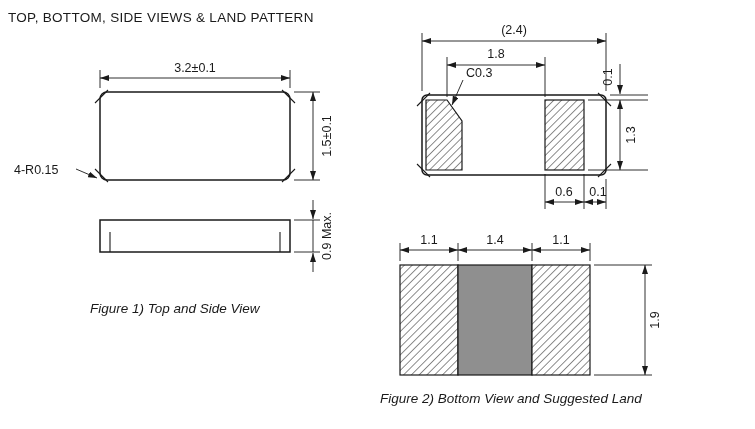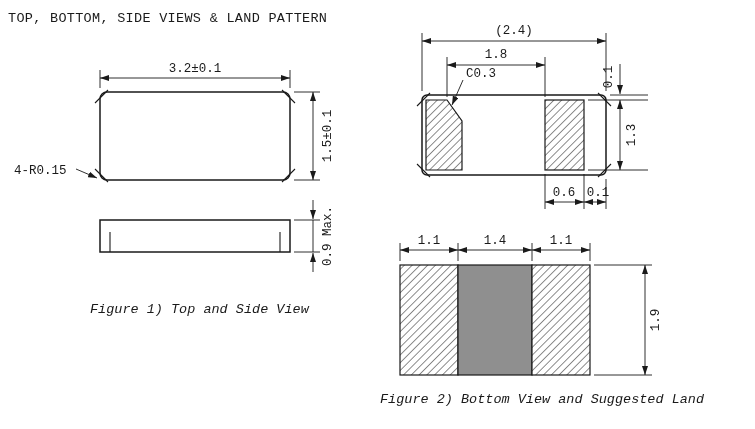--- a/index.html
+++ b/index.html
@@ -1,20 +1,20 @@
 <!DOCTYPE html>
 <html style="--line: #1a1a1a; --pad-gray: #8f8f8f;"><head>
 <meta charset="utf-8">
 <style>
   html,body{margin:0;padding:0;background:#ffffff;}
   .canvas{
     position:relative;
     width:755px;height:429px;
     background:#ffffff;
-    font-family:Liberation Mono, monospace;
+    font-family:Liberation Sans, sans-serif;
     overflow:hidden;
   }
   svg{display:block;}
   text{fill:#1a1a1a;}
   .title-text{font-size:13.5px;letter-spacing:.3px;}
   .dim-text{font-size:12.5px;}
   .caption-text{font-size:13.5px;font-style:italic;}
   .outline{fill:#ffffff;stroke:#1a1a1a;stroke-width:1.5;}
   .pad{stroke:#1a1a1a;stroke-width:1.2;}
   .dimline{stroke:#1a1a1a;stroke-width:0.9;fill:none;}

